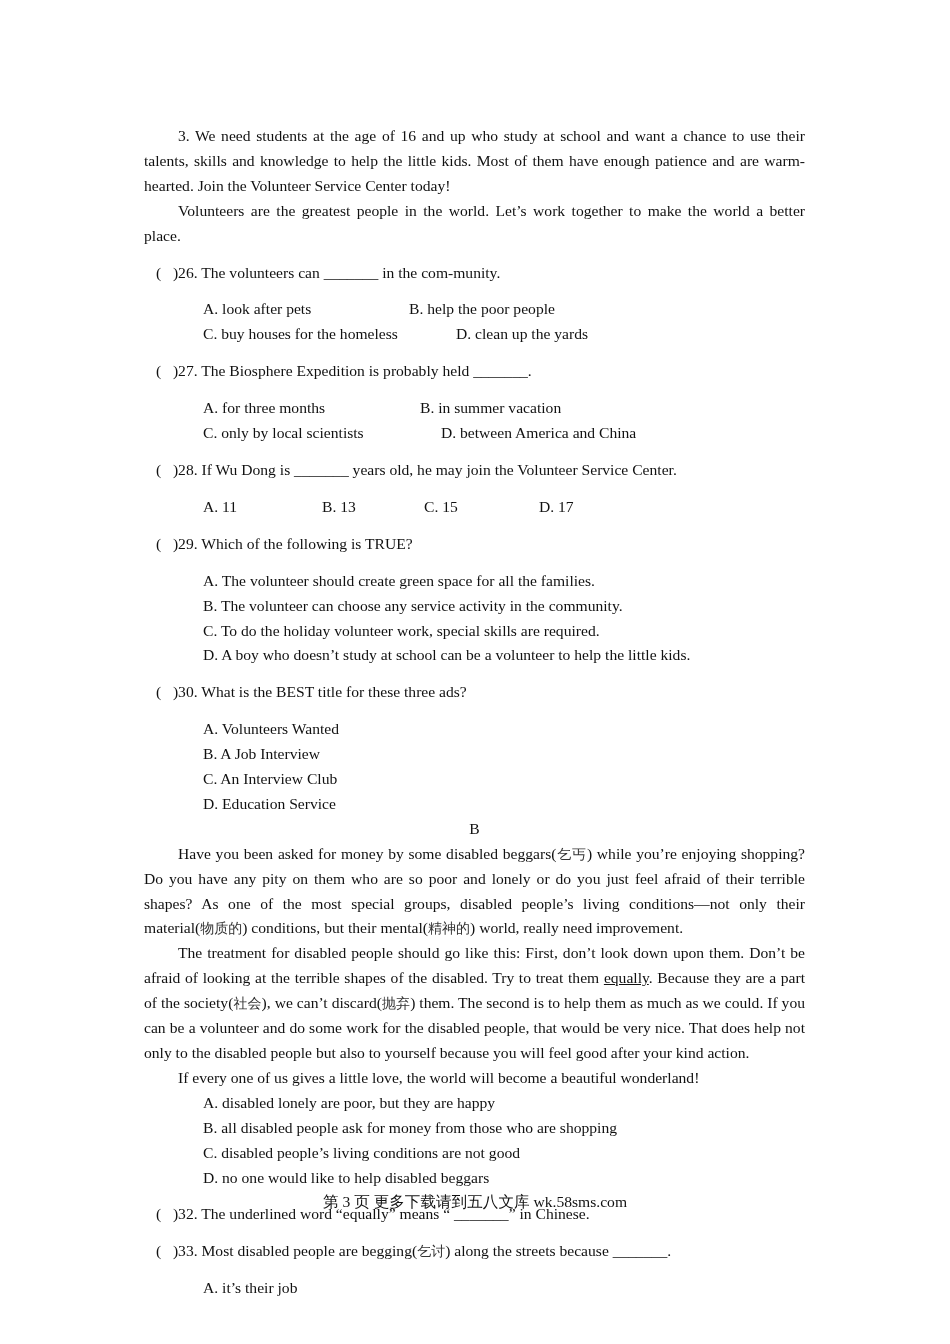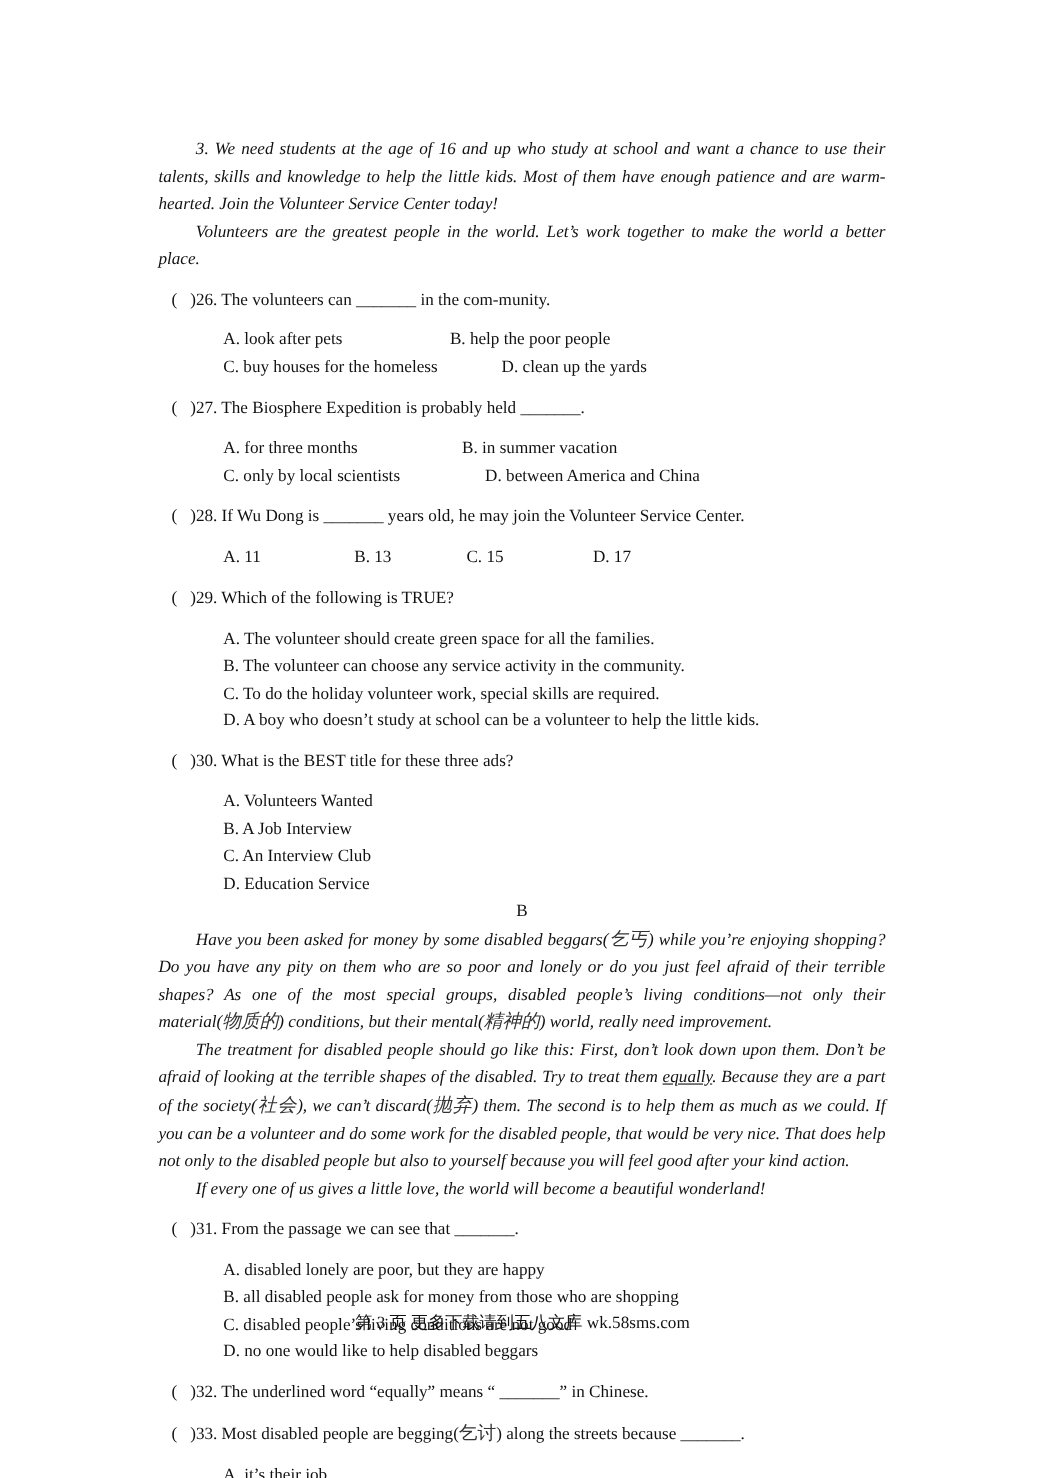--- a/index.html
+++ b/index.html
@@ -1,26 +1,26 @@
 <!DOCTYPE html>
 <html><head>
   <meta charset="utf-8">
   <style>
     html, body { margin: 0; padding: 0; background: #ffffff; }
     body { width: 950px; height: 1344px; position: relative; overflow: hidden;
       font-family: "Liberation Serif", "DejaVu Serif", serif; color: #111; }
     .page { position: absolute; left: 144px; top: 124px; width: 661px; font-size: 15.6px; line-height: 24.9px; }
-    .para { text-align: justify; text-indent: 34px; margin: 0; font-style: italic; }
+    .para { text-align: justify; text-indent: 34px; margin: 0; }
     .q { white-space: pre; margin: 12px; }
     .opt { margin: 0 0 0 59px; white-space: pre; }
     .opt-row { margin: 0 0 0 59px; white-space: pre; display: flex; gap: 31px; }
     .opt-row span { display: inline-block; }
     .center { text-align: center; margin: 0; }
     .u { text-decoration: underline; }
-    .cjk { font-family: "DejaVu Sans", sans-serif; font-size: 17px; color: #333; }
+    .cjk { font-family: "DejaVu Sans", sans-serif; font-size: 14px; color: #333; }
     .footer { position: absolute; top: 1192px; left: 0; width: 950px; text-align: center; font-size: 15.6px; }
   </style>
 </head>
 <body>
 
 <div class="page">
   <p class="para">3. We need students at the age of 16 and up who study at school and want a chance to use their talents, skills and knowledge to help the little kids. Most of them have enough patience and are warm-hearted. Join the Volunteer Service Center today!</p>
   <p class="para">Volunteers are the greatest people in the world. Let’s work together to make the world a better place.</p>
 
   <p class="q">(   )26. The volunteers can _______ in the com-munity.</p>
@@ -61,21 +61,20 @@
   <p class="opt">A. Volunteers Wanted</p>
   <p class="opt">B. A Job Interview</p>
   <p class="opt">C. An Interview Club</p>
   <p class="opt">D. Education Service</p>
 
   <p class="center">B</p>
   <p class="para"><span>Have you been asked for money by some disabled beggars(</span><span class="cjk">乞丐</span><span>) while you’re enjoying shopping? Do you have any pity on them who are so poor and lonely or do you just feel afraid of their terrible shapes? As one of the most special groups, disabled people’s living conditions—not only their material(</span><span class="cjk">物质的</span><span>) conditions, but their mental(</span><span class="cjk">精神的</span><span>) world, really need improvement.</span></p>
   <p class="para"><span>The treatment for disabled people should go like this: First, don’t look down upon them. Don’t be afraid of looking at the terrible shapes of the disabled. Try to treat them </span><span class="u">equally</span><span>. Because they are a part of the society(</span><span class="cjk">社会</span><span>), we can’t discard(</span><span class="cjk">抛弃</span><span>) them. The second is to help them as much as we could. If you can be a volunteer and do some work for the disabled people, that would be very nice. That does help not only to the disabled people but also to yourself because you will feel good after your kind action.</span></p>
   <p class="para">If every one of us gives a little love, the world will become a beautiful wonderland!</p>
 
-  <p class="q">(   )31. From the passage we can see that _______.</p>
   <p class="opt">A. disabled lonely are poor, but they are happy</p>
   <p class="opt">B. all disabled people ask for money from those who are shopping</p>
   <p class="opt">C. disabled people’s living conditions are not good</p>
   <p class="opt">D. no one would like to help disabled beggars</p>
 
   <p class="q">(   )32. The underlined word “equally” means “ _______” in Chinese.</p>
 
   <p class="q"><span>(   )33. Most disabled people are begging(</span><span class="cjk">乞讨</span><span>) along the streets because _______.</span></p>
   <p class="opt">A. it’s their job</p>
 </div>

